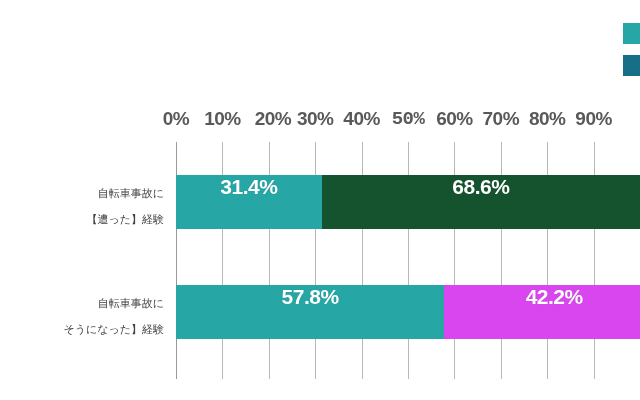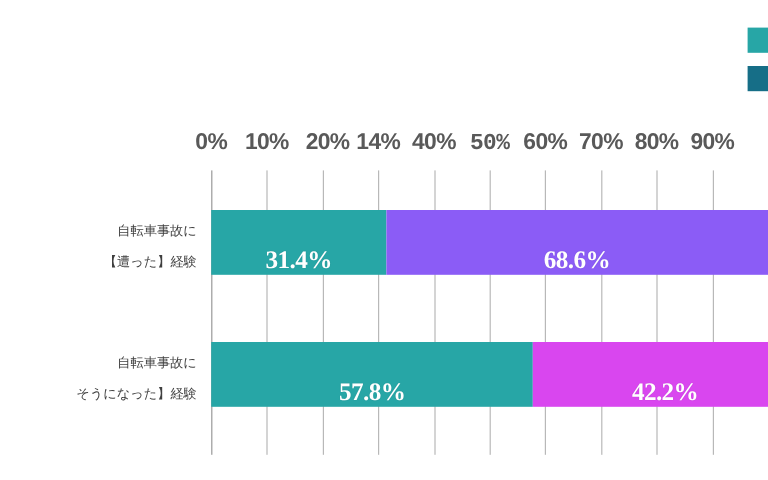--- a/index.html
+++ b/index.html
@@ -91,24 +91,23 @@
     position: absolute;
     left: 0;
     height: 54px;
     display: flex;
     overflow: visible;
   }
   .segment {
     height: 54px;
     position: relative;
     display: flex;
-    align-items: flex-end;
+    align-items: flex-start;
     justify-content: center;
     box-sizing: border-box;
-    font-family: Liberation Serif, serif;
   }
   .segment-value {
     font-size: 21px;
     font-weight: bold;
     color: #ffffff;
     letter-spacing: -0.5px;
     white-space: nowrap;
     text-shadow: 0 0 1px rgba(0,0,0,0.15);
   }
 
@@ -139,21 +138,21 @@
     <div class="legend-item">
       <span class="legend-swatch" style="background: rgb(22, 110, 135);"></span>
       <span class="legend-label"></span>
     </div>
   </div>
 
   <div class="axis-labels">
       <span class="axis-label" style="left: 176px;">0%</span>
       <span class="axis-label" style="left: 222.4px;">10%</span>
       <span class="axis-label" style="left: 273px;">20%</span>
-      <span class="axis-label" style="left: 315.2px;">14%</span>
+      <span class="axis-label" style="left: 315.2px;">30%</span>
       <span class="axis-label" style="left: 361.6px;">40%</span>
       <span class="axis-label" style="left: 408px; font-family: Liberation Mono, monospace;">50%</span>
       <span class="axis-label" style="left: 454.4px;">60%</span>
       <span class="axis-label" style="left: 500.8px;">70%</span>
       <span class="axis-label" style="left: 547.2px;">80%</span>
       <span class="axis-label" style="left: 593.6px;">90%</span>
     </div>
 
   <div class="plot">
     <div>
@@ -166,21 +165,21 @@
         <div class="gridline" style="left: 278.4px; background: rgb(184, 184, 184);"></div>
         <div class="gridline" style="left: 324.8px; background: rgb(184, 184, 184);"></div>
         <div class="gridline" style="left: 371.2px; background: rgb(184, 184, 184);"></div>
         <div class="gridline" style="left: 417.6px; background: rgb(184, 184, 184);"></div>
       </div>
     <div>
         <div class="bar-row" style="top: 33px;">
           <div class="segment" style="width: 145.696px; background: rgb(39, 166, 166);">
             <span class="segment-value">31.4%</span>
           </div>
-          <div class="segment" style="width: 318.304px; background: #8b5cf6;">
+          <div class="segment" style="width: 318.304px; background: #14532d;">
             <span class="segment-value">68.6%</span>
           </div>
         </div>
         <div class="bar-row" style="top: 143px;">
           <div class="segment" style="width: 268.192px; background: rgb(39, 166, 166);">
             <span class="segment-value">57.8%</span>
           </div>
           <div class="segment" style="width: 220px; background: #d946ef;">
             <span class="segment-value">42.2%</span>
           </div>

